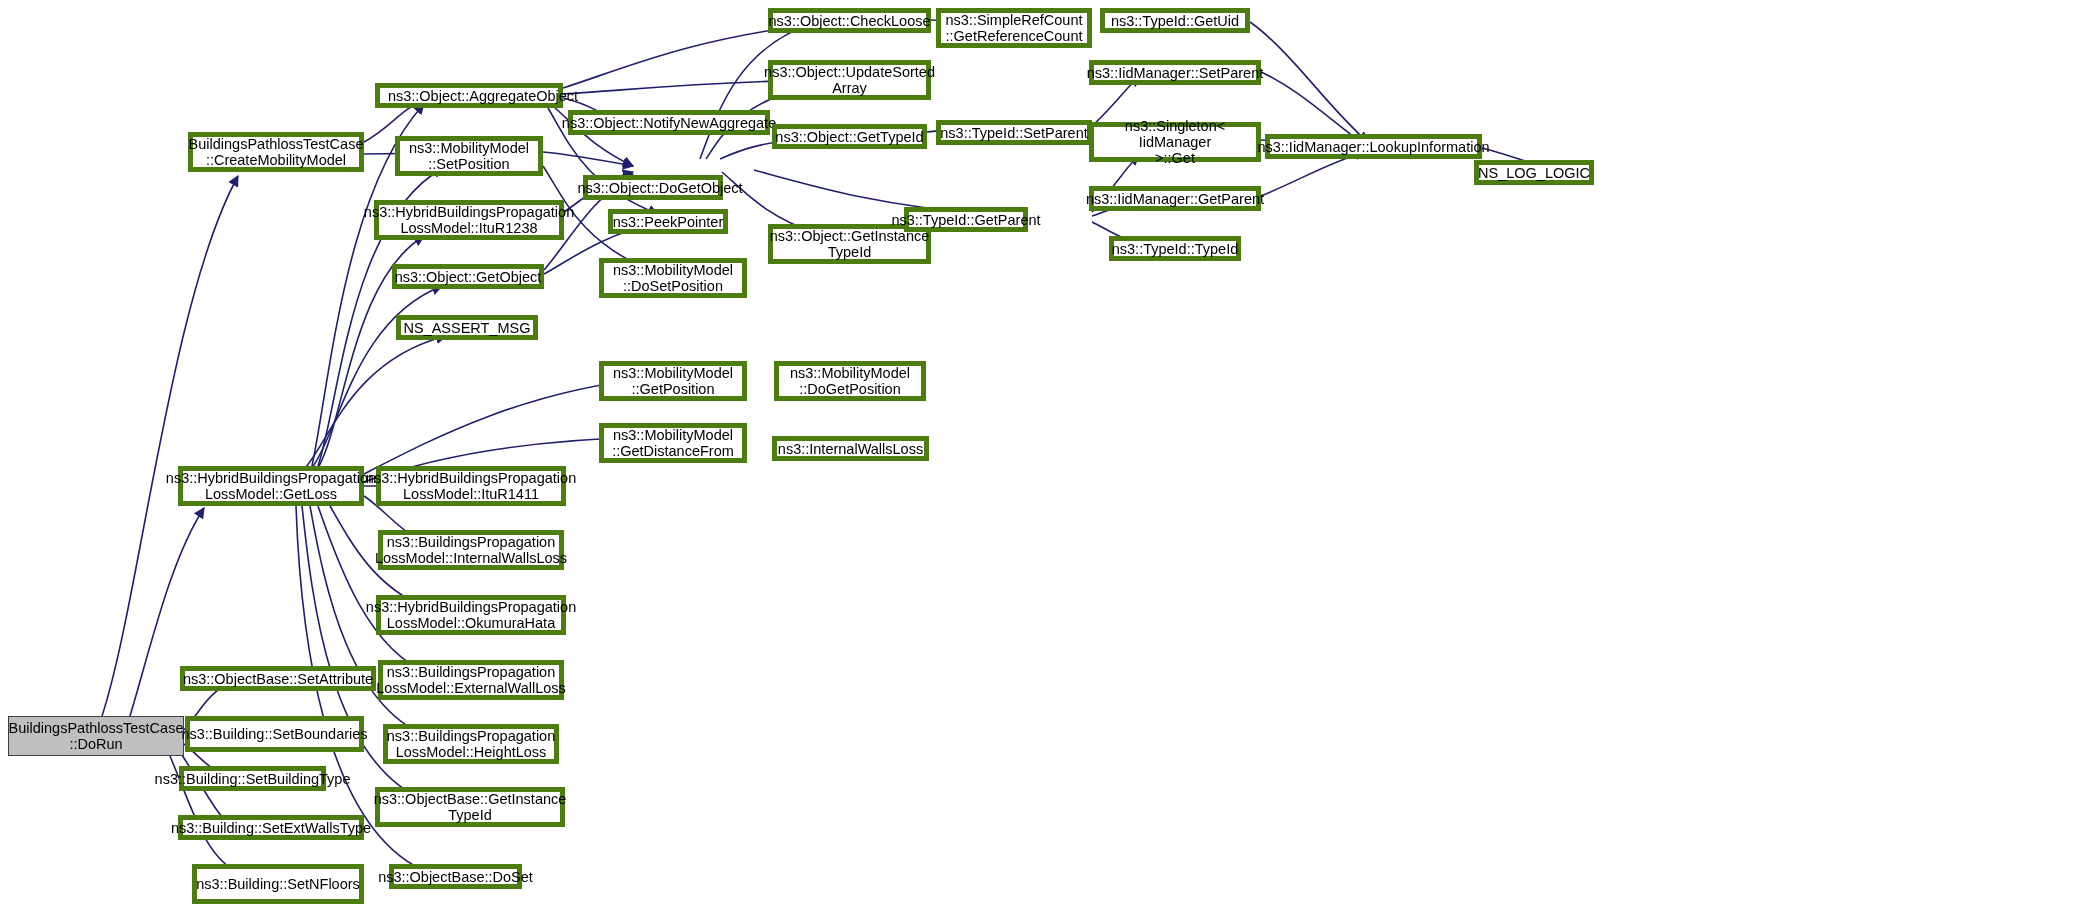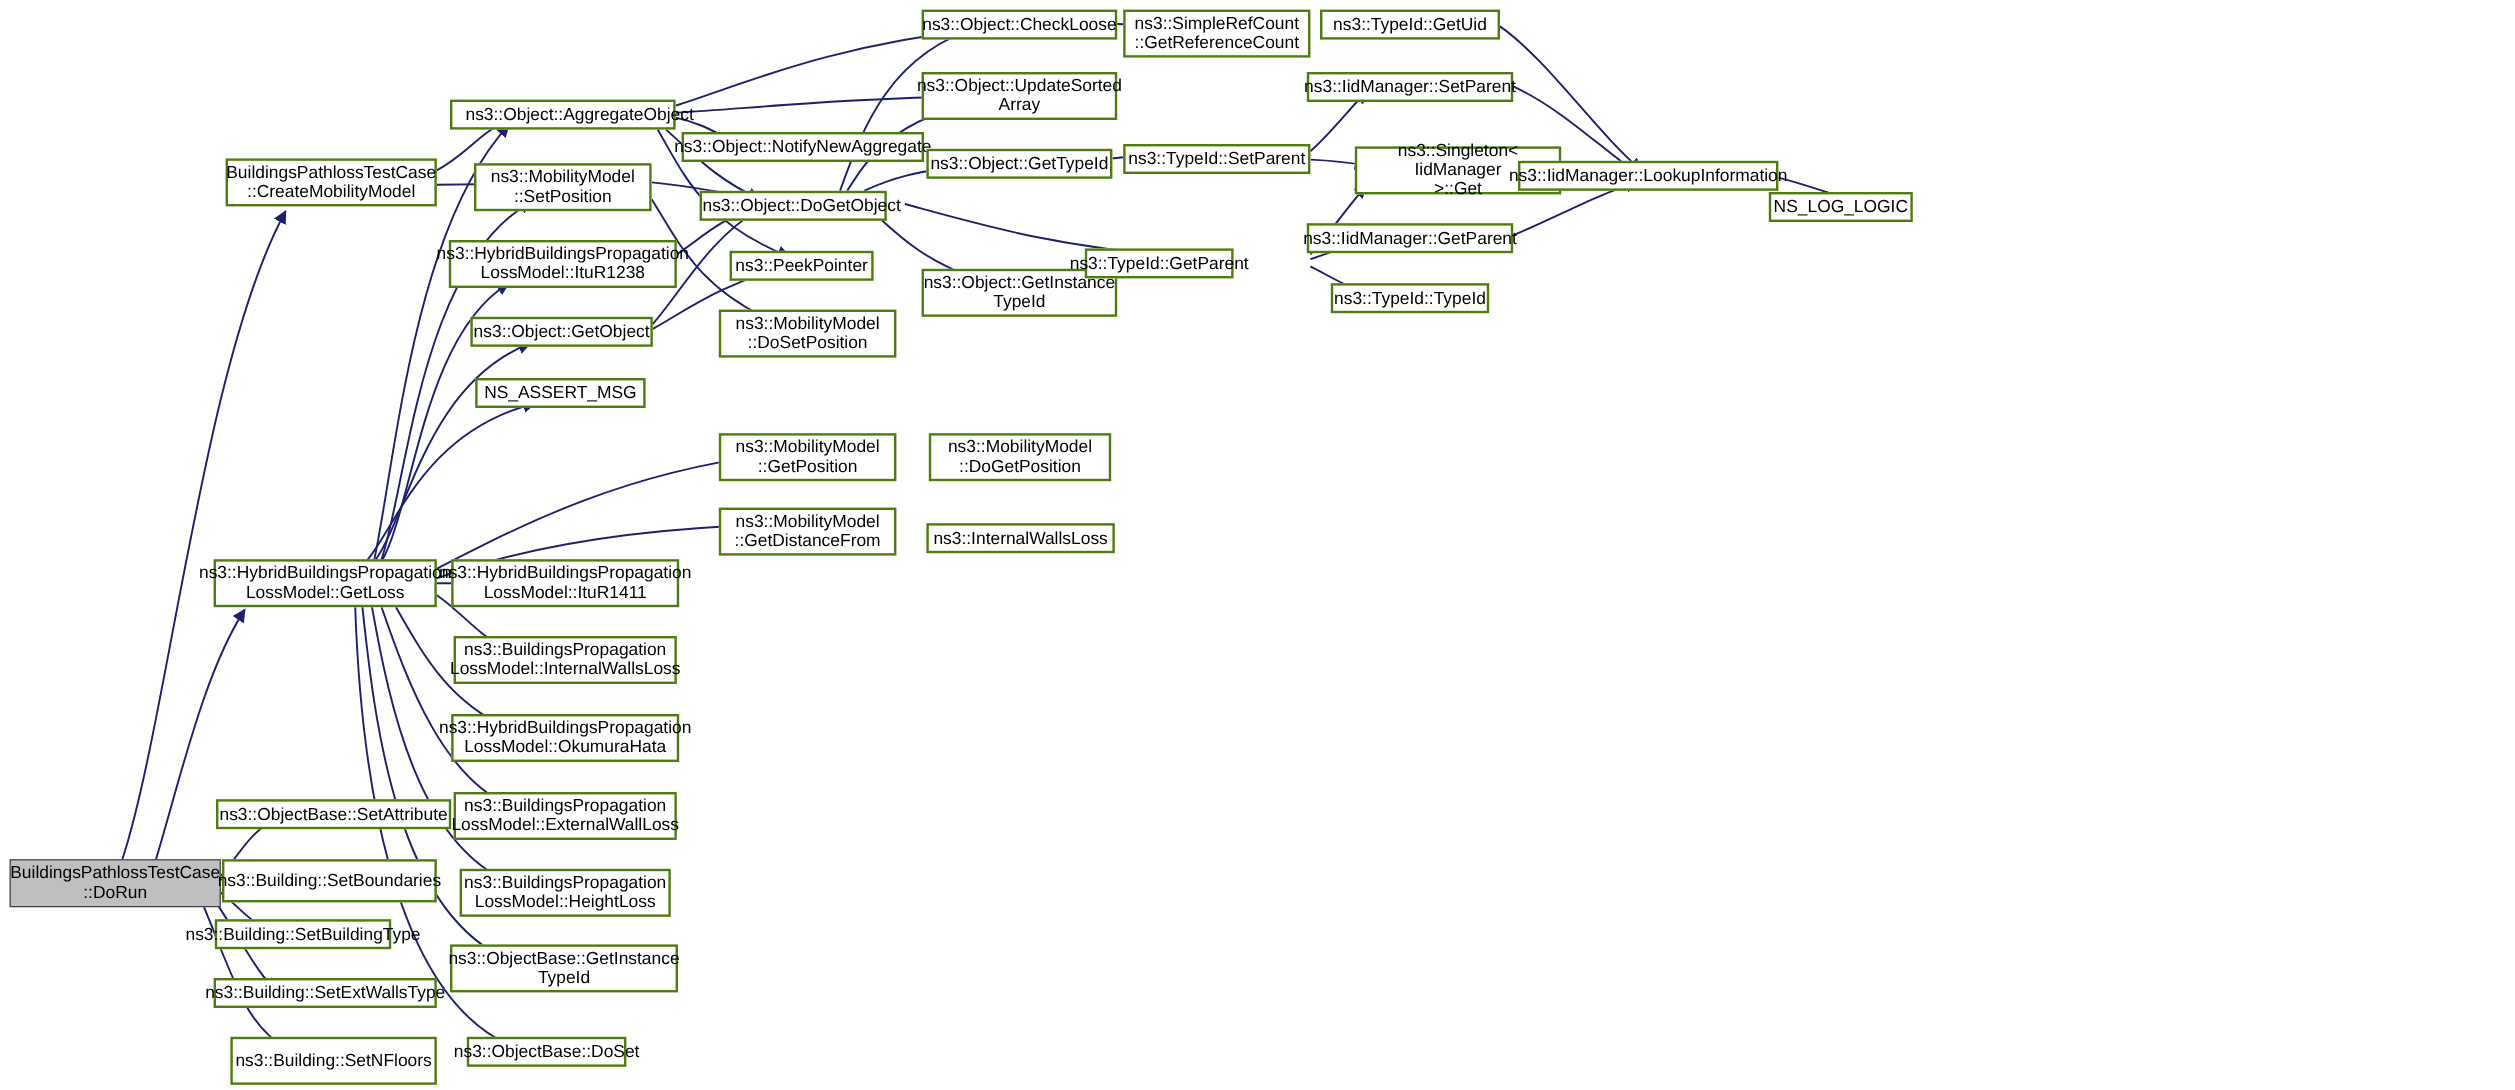--- a/index.html
+++ b/index.html
@@ -19,21 +19,21 @@
     position: absolute;
     left: 0;
     top: 0;
     width: 2096px;
     height: 908px;
     pointer-events: none;
   }
   .node {
     position: absolute;
     box-sizing: border-box;
-    border: 2px solid #4d7c0f;
+    border: 5px solid #4d7c0f;
     background: #ffffff;
     color: #000000;
     font-size: 14.5px;
     line-height: 16px;
     display: flex;
     align-items: center;
     justify-content: center;
     text-align: center;
     white-space: pre-line;
     letter-spacing: 0px;
@@ -134,21 +134,21 @@
       <div class="node" style="left: 376px; top: 595px; width: 190px; height: 40px;"><span>ns3::HybridBuildingsPropagation
 LossModel::OkumuraHata</span></div>
       <div class="node" style="left: 378px; top: 660px; width: 186px; height: 40px;"><span>ns3::BuildingsPropagation
 LossModel::ExternalWallLoss</span></div>
       <div class="node" style="left: 383px; top: 724px; width: 176px; height: 40px;"><span>ns3::BuildingsPropagation
 LossModel::HeightLoss</span></div>
       <div class="node" style="left: 375px; top: 787px; width: 190px; height: 40px;"><span>ns3::ObjectBase::GetInstance
 TypeId</span></div>
       <div class="node" style="left: 389px; top: 864px; width: 133px; height: 25px;"><span>ns3::ObjectBase::DoSet</span></div>
       <div class="node" style="left: 568px; top: 110px; width: 202px; height: 25px;"><span>ns3::Object::NotifyNewAggregate</span></div>
-      <div class="node" style="left: 583px; top: 159px; width: 156px; height: 25px; padding-left: 18px;"><span>ns3::Object::DoGetObject</span></div>
+      <div class="node" style="left: 583px; top: 175px; width: 140px; height: 25px; padding-left: 18px;"><span>ns3::Object::DoGetObject</span></div>
       <div class="node" style="left: 608px; top: 209px; width: 120px; height: 25px;"><span>ns3::PeekPointer</span></div>
       <div class="node" style="left: 599px; top: 258px; width: 148px; height: 40px;"><span>ns3::MobilityModel
 ::DoSetPosition</span></div>
       <div class="node" style="left: 599px; top: 361px; width: 148px; height: 40px;"><span>ns3::MobilityModel
 ::GetPosition</span></div>
       <div class="node" style="left: 599px; top: 423px; width: 148px; height: 40px;"><span>ns3::MobilityModel
 ::GetDistanceFrom</span></div>
       <div class="node" style="left: 768px; top: 8px; width: 163px; height: 25px;"><span>ns3::Object::CheckLoose</span></div>
       <div class="node" style="left: 768px; top: 60px; width: 163px; height: 40px;"><span>ns3::Object::UpdateSorted
 Array</span></div>
@@ -157,20 +157,20 @@
 TypeId</span></div>
       <div class="node" style="left: 774px; top: 361px; width: 152px; height: 40px;"><span>ns3::MobilityModel
 ::DoGetPosition</span></div>
       <div class="node" style="left: 772px; top: 436px; width: 157px; height: 25px;"><span>ns3::InternalWallsLoss</span></div>
       <div class="node" style="left: 936px; top: 8px; width: 156px; height: 40px;"><span>ns3::SimpleRefCount
 ::GetReferenceCount</span></div>
       <div class="node" style="left: 936px; top: 120px; width: 156px; height: 25px;"><span>ns3::TypeId::SetParent</span></div>
       <div class="node" style="left: 904px; top: 207px; width: 124px; height: 25px;"><span>ns3::TypeId::GetParent</span></div>
       <div class="node" style="left: 1100px; top: 8px; width: 150px; height: 25px;"><span>ns3::TypeId::GetUid</span></div>
       <div class="node" style="left: 1089px; top: 60px; width: 172px; height: 25px;"><span>ns3::IidManager::SetParent</span></div>
-      <div class="node" style="left: 1089px; top: 122px; width: 172px; height: 40px; margin-left: 40px;"><span>ns3::Singleton&lt; IidManager
+      <div class="node" style="left: 1089px; top: 122px; width: 172px; height: 40px;"><span>ns3::Singleton&lt; IidManager
 &gt;::Get</span></div>
       <div class="node" style="left: 1089px; top: 186px; width: 172px; height: 25px;"><span>ns3::IidManager::GetParent</span></div>
       <div class="node" style="left: 1109px; top: 236px; width: 132px; height: 25px;"><span>ns3::TypeId::TypeId</span></div>
       <div class="node" style="left: 1265px; top: 134px; width: 217px; height: 25px;"><span>ns3::IidManager::LookupInformation</span></div>
       <div class="node" style="left: 1474px; top: 160px; width: 120px; height: 25px;"><span>NS_LOG_LOGIC</span></div>
     </div>
 </div>
 
 </body></html>

